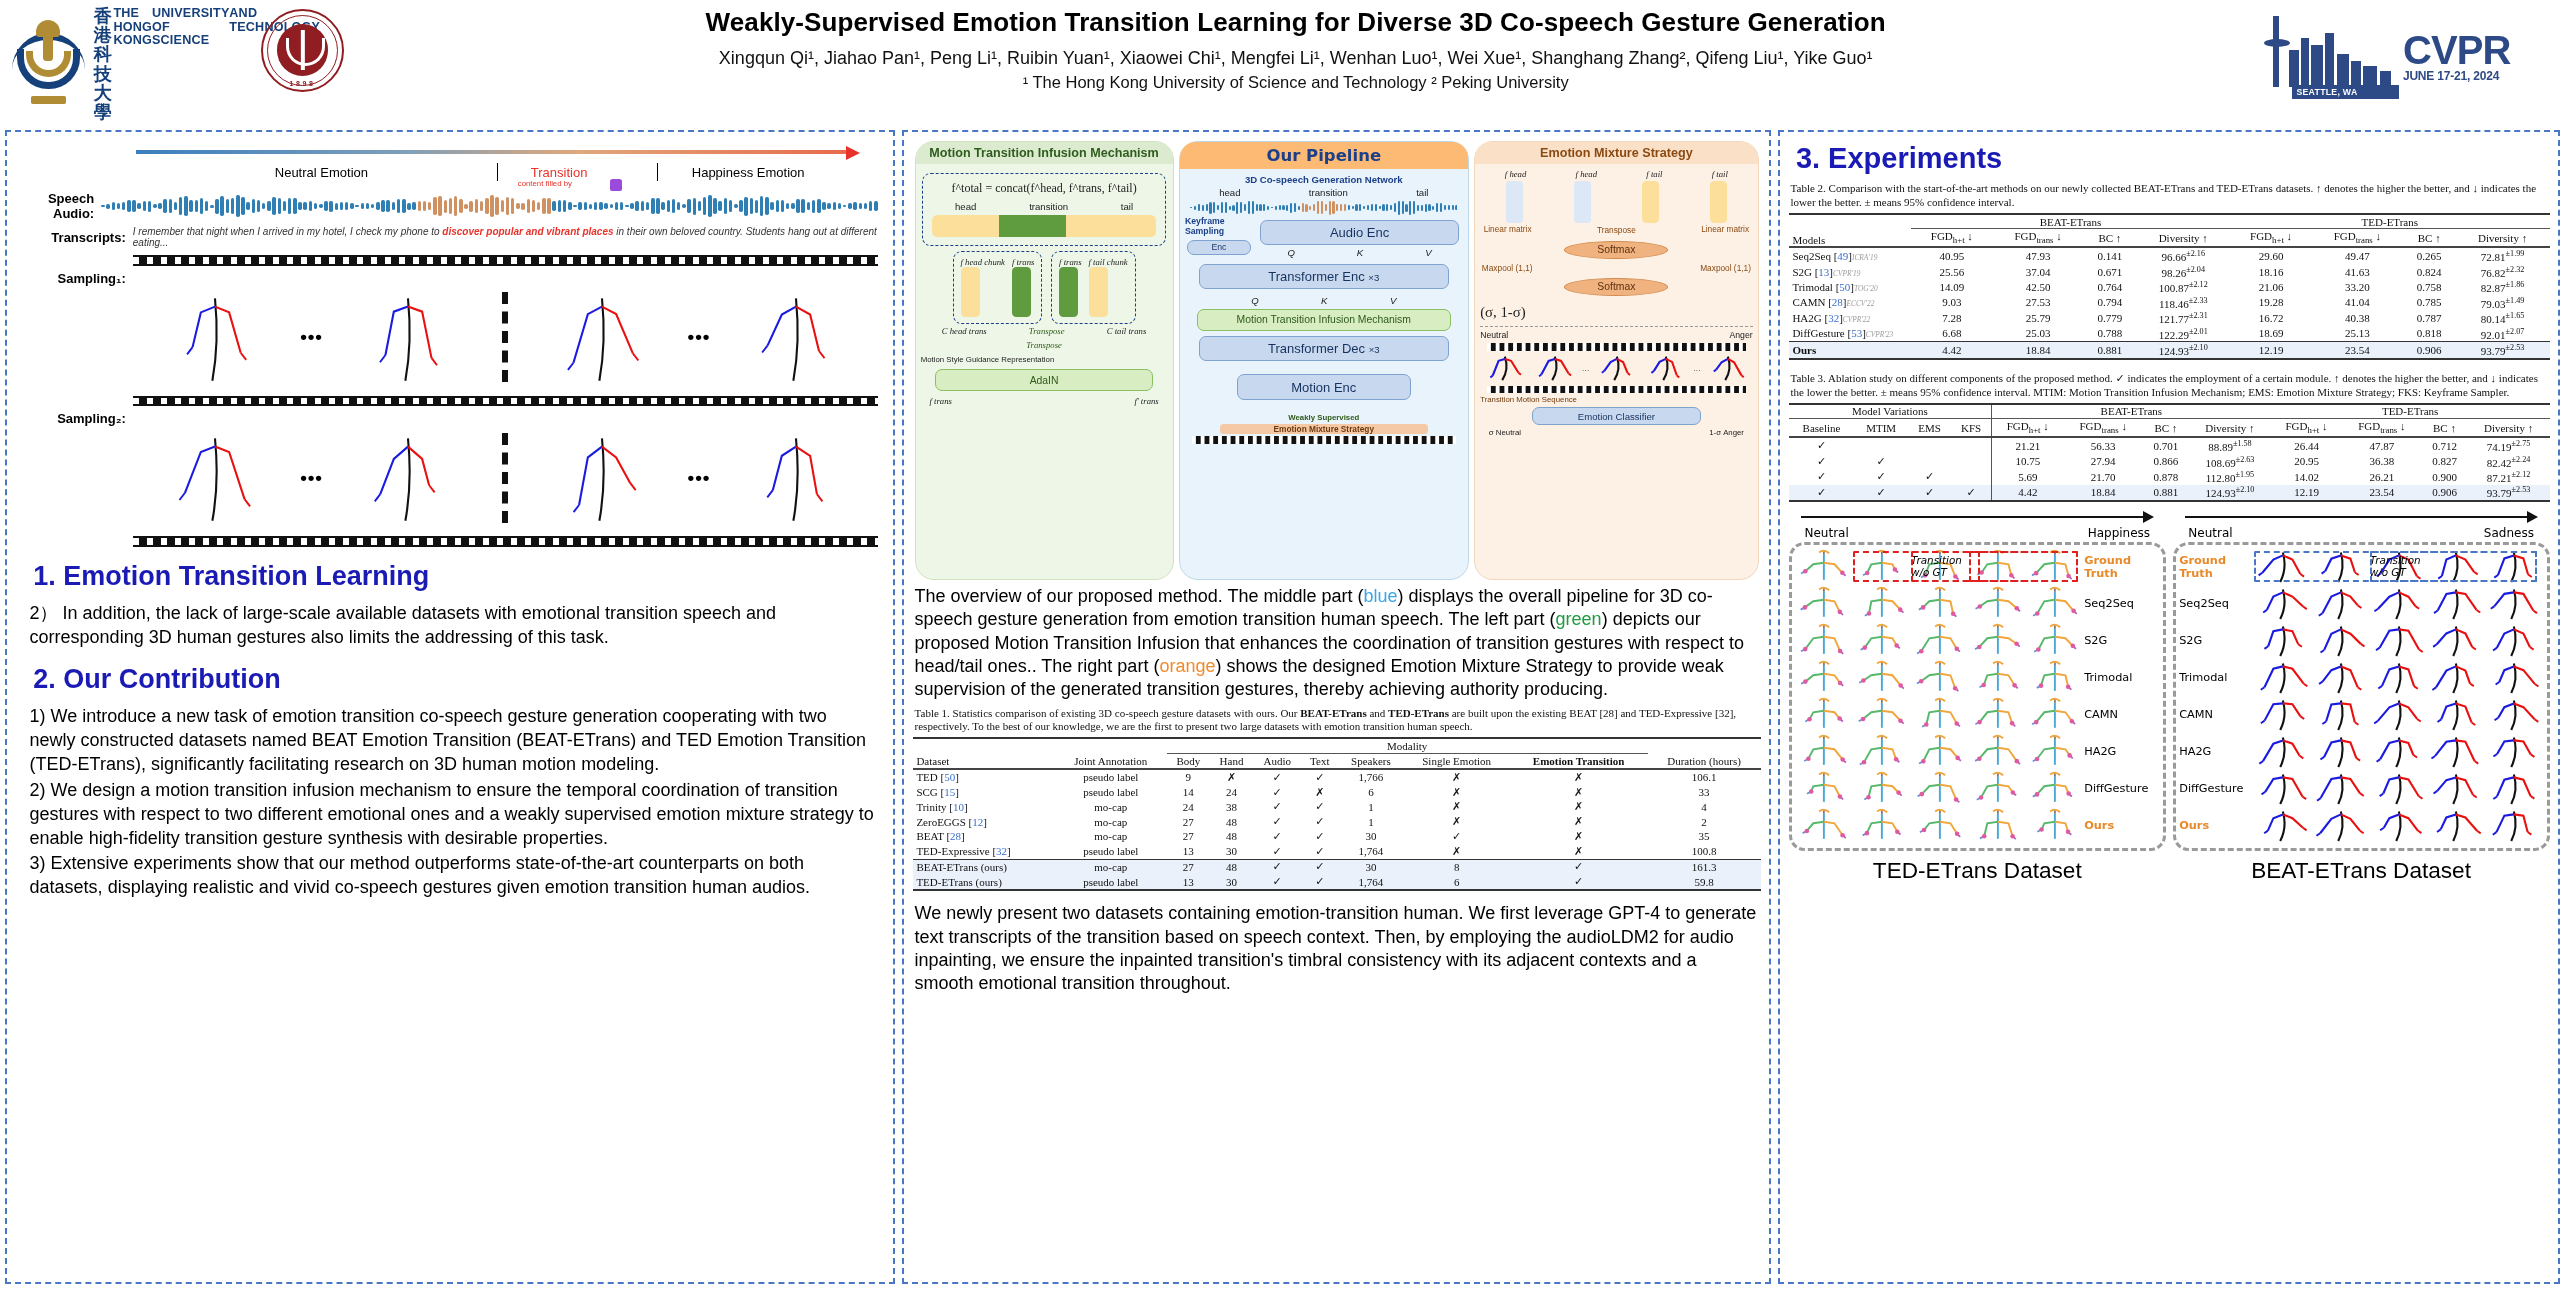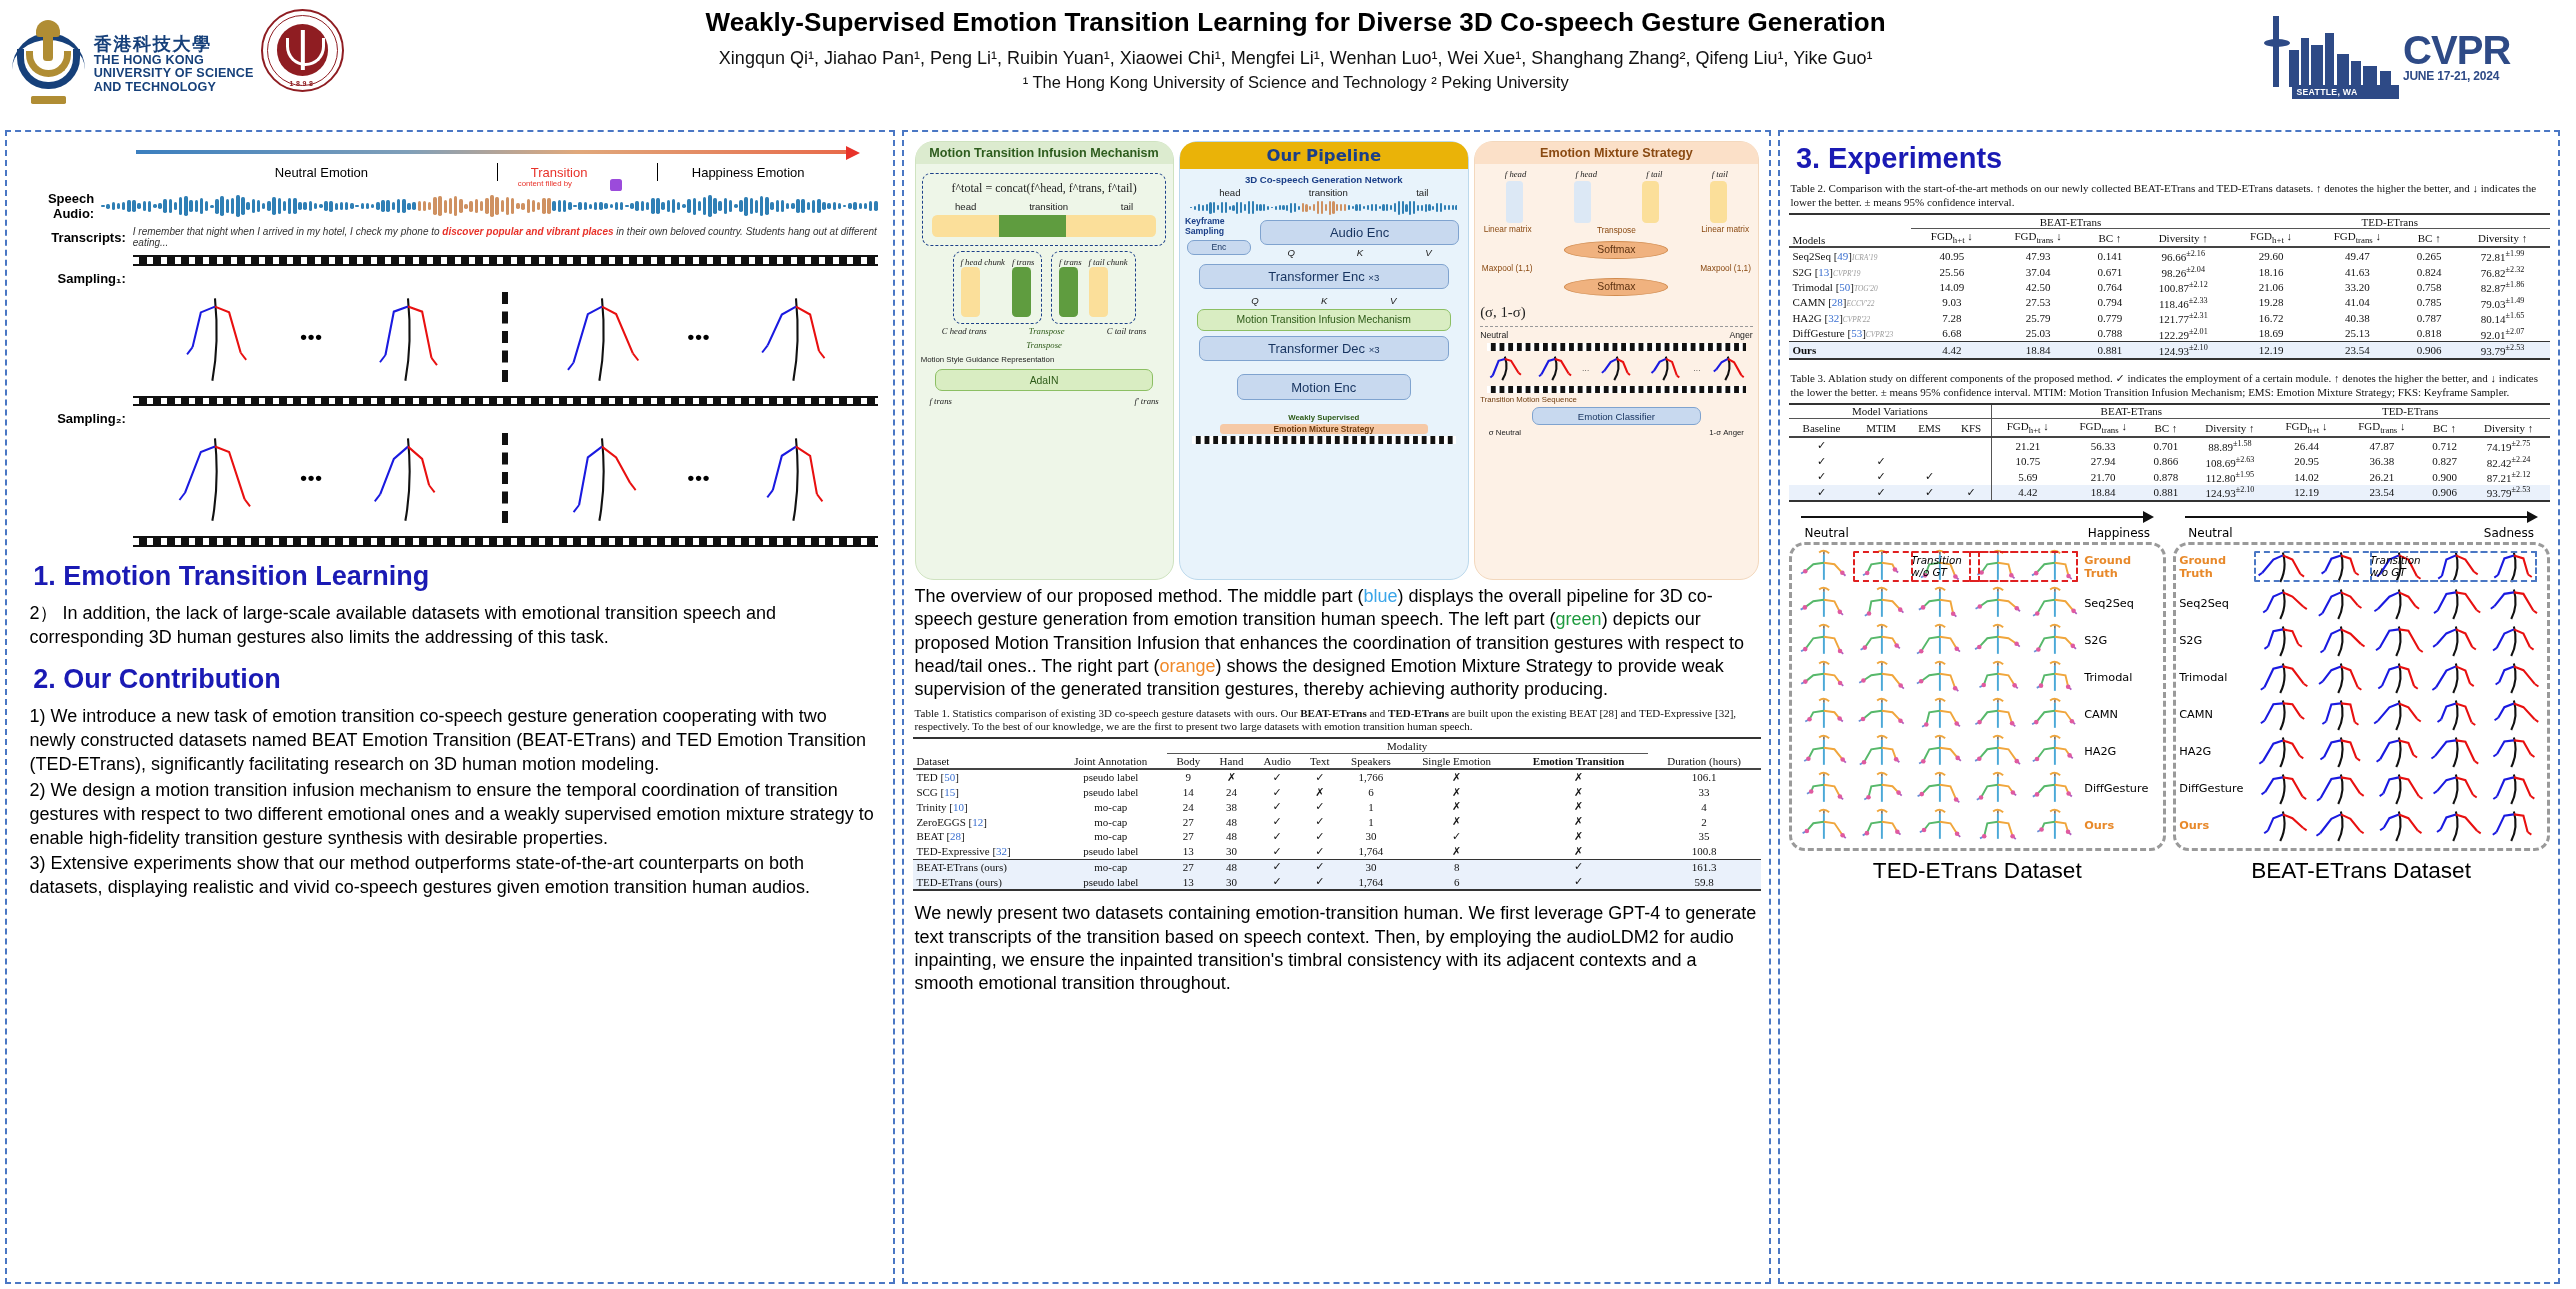--- a/index.html
+++ b/index.html
@@ -17,21 +17,21 @@
   .hkust-mark { width:73px; height:97px; position:relative; flex:none; }
   .hkust-mark .bowl { position:absolute; left:5.2px; top:33px; width:63px; height:40px;
     border:7.8px solid #16407a; border-top:none; border-radius:0 0 31px 31px; }
   .hkust-mark .bowl2 { position:absolute; left:14px; top:35px; width:45px; height:26px;
     border:7px solid #b08d34; border-top:none; border-radius:0 0 22.6px 22.6px; }
   .hkust-mark .stem { position:absolute; left:31px; top:12px; width:10.4px; height:33px; background:#b08d34; border-radius:3.5px;}
   .hkust-mark .head { position:absolute; left:24px; top:3.5px; width:24px; height:17.4px; background:#b08d34; border-radius:12px 12px 3.5px 3.5px;}
   .hkust-mark .base { position:absolute; left:19px; top:80px; width:35px; height:7.8px; background:#b08d34; border-radius:1.7px;}
   .hkust-mark .arc1 { position:absolute; left:0px; top:17.4px; width:73px; height:61px; border:7px solid #16407a;
      border-bottom:none; border-left:none; border-right:none; border-radius:40px 40px 0 0; }
-  .hkust-text { display:flex; flex-direction:column; line-height:1.06; }
+  .hkust-text { display:flex; flex-direction:row; line-height:1.06; }
   .hkust-cn { font-size:18px; font-weight:bold; color:#16407a; letter-spacing:1.7px; }
   .hkust-en { font-size:12.6px; color:#16407a; font-weight:600; letter-spacing:0.2px;}
   .logo-pku { width:83px; height:83px; margin-top:8.7px; flex:none; position:relative; }
   .pku-ring { position:absolute; inset:0; border-radius:50%; border:2.6px solid #8f1d22; }
   .pku-ring2 { position:absolute; inset:6px; border-radius:50%; border:1.7px solid #8f1d22; }
   .pku-core { position:absolute; inset:15.6px; border-radius:50%; background:#8f1d22; }
   .pku-core::before { content:""; position:absolute; left:50%; top:12%; width:4.3px; height:76%;
     background:#fff; transform:translateX(-50%); }
   .pku-core::after { content:""; position:absolute; left:18%; top:26%; width:64%; height:48%;
     border:3.5px solid #fff; border-top:none; border-radius:0 0 35px 35px; }
@@ -95,21 +95,21 @@
   .vdash { width:0; border-left:6px dashed #111; height:90px; margin:0 12px; }
 
   
   .pipe { display:flex; gap:5.2px; margin:3.5px 1.7px 5.2px 1.7px; height:439px;}
   .pbox { border-radius:19px; position:relative; }
   .pbox-green { width:261px; background:#eef6e8; border:1.7px solid #cfe3c0; }
   .pbox-blue  { width:290px; background:#e8f3fb; border:1.7px solid #bcd9ec; }
   .pbox-orange{ width:287px; background:#fdf1e6; border:1.7px solid #f3d8bd; }
   .pbox-title { text-align:center; font-size:12.6px; font-weight:bold; padding:4.3px 1.7px; border-radius:15.6px 15.6px 0 0;}
   .pbox-green .pbox-title { background:#dcebcf; color:#2e5c1e;}
-  .pbox-blue  .pbox-title { background:#eab308; color:#1b3f88; font-size:16.5px; font-family:"DejaVu Sans",sans-serif;}
+  .pbox-blue  .pbox-title { background:#fdba74; color:#1b3f88; font-size:16.5px; font-family:"DejaVu Sans",sans-serif;}
   .pbox-orange .pbox-title{ background:#fbe0c8; color:#8a4a12;}
   .pinner { padding:5.2px; font-size:9.6px; color:#222; }
   .dashbox { border:1.7px dashed #1b3f88; border-radius:8.7px; padding:5.2px; margin:3.5px 1.7px; }
   .formula { text-align:center; font-family:"Liberation Serif",serif; font-size:12px; margin:1.7px 0 5.2px 0;}
   .seg-lbls { display:flex; font-size:9.6px; justify-content:space-around; }
   .segbar { display:flex; height:22.6px; border-radius:5.2px; overflow:hidden; margin:2.6px 3.5px;}
   .segbar .y { background:#fbdf9a; }
   .segbar .g { background:#5f9c3f; }
   .chunkrow { display:flex; gap:8.7px; justify-content:center; margin-top:5.2px;}
   .chunkgrp { border:1.7px dashed #1b3f88; border-radius:8.7px; padding:5.2px 7px; display:flex; gap:7px; align-items:flex-end;}

